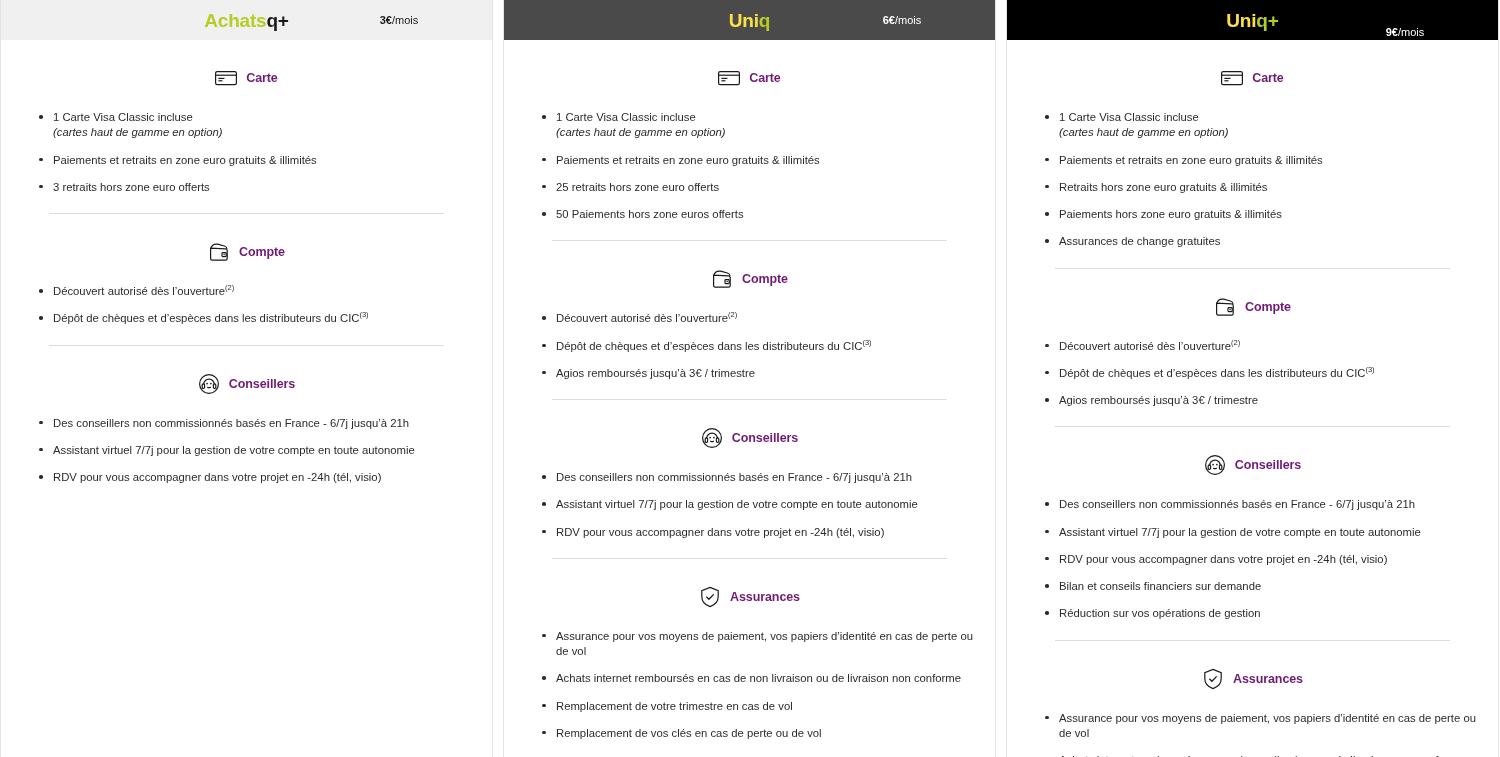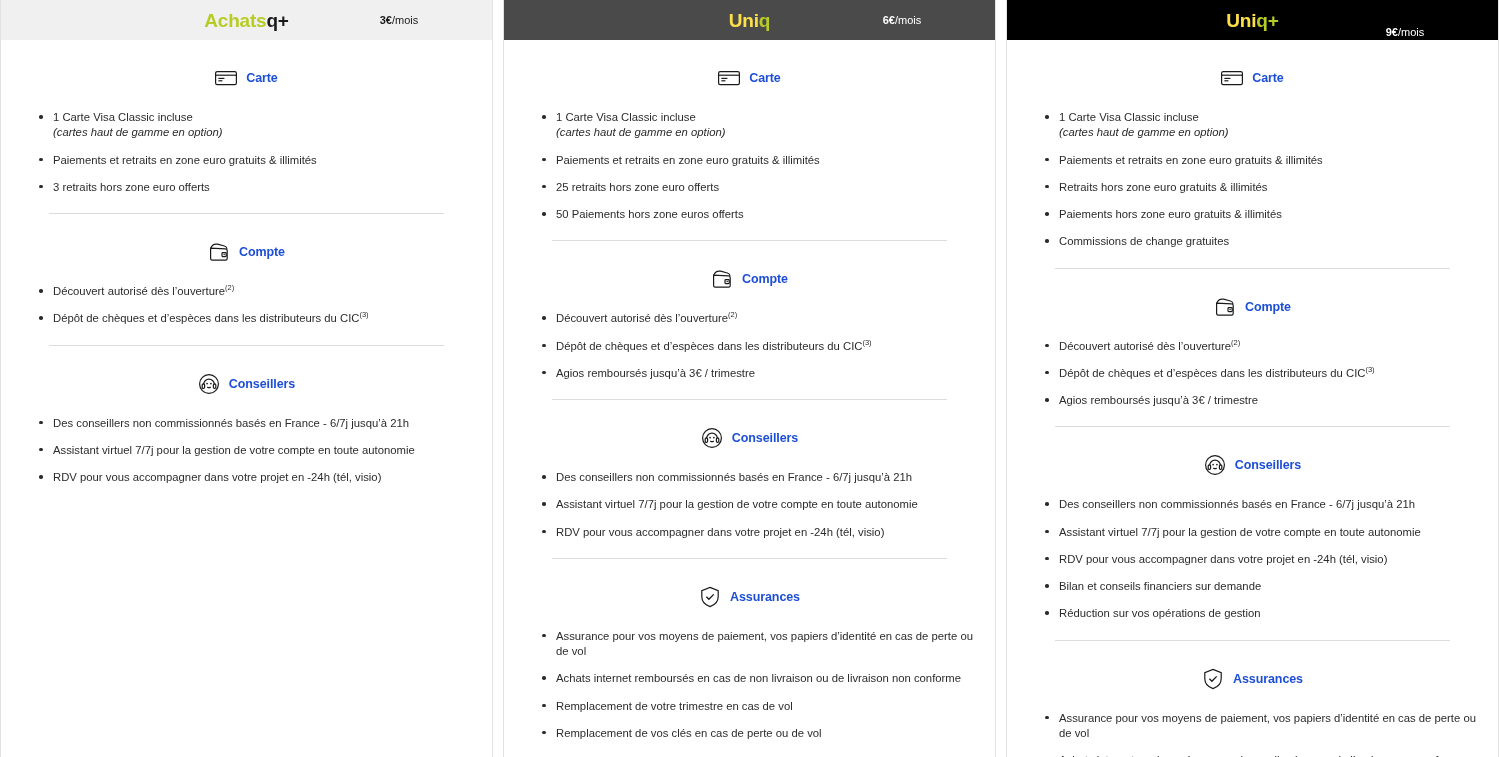--- a/index.html
+++ b/index.html
@@ -86,21 +86,21 @@
     display: flex;
     align-items: center;
     justify-content: center;
     gap: 9px;
     height: 40px;
     margin-top: 18px;
   }
   .section-head .sec-title {
     font-size: 12.5px;
     font-weight: 700;
-    color: #1d4ed8;
+    color: #701a75;
     letter-spacing: -0.1px;
   }
   .sec-icon {
     width: 22px;
     height: 22px;
     display: flex;
     align-items: center;
     justify-content: center;
     color: #1a1a1a;
   }
@@ -319,21 +319,21 @@
                 <line x1="3.4" y1="10.8" x2="7.4" y2="10.8"></line>
               </svg>
             </span>
             <span class="sec-title">Carte</span>
           </div>
           <ul class="feature-list">
             <li>1 Carte Visa Classic incluse<span class="sub">(cartes haut de gamme en option)</span></li>
             <li>Paiements et retraits en zone euro gratuits &amp; illimités</li>
             <li>Retraits hors zone euro gratuits &amp; illimités</li>
             <li>Paiements hors zone euro gratuits &amp; illimités</li>
-            <li>Commissions de change gratuites</li>
+            <li>Assurances de change gratuites</li>
           </ul>
         </div>
         <div class="divider"></div>
         <div class="section">
           <div class="section-head">
             <span class="sec-icon">
               <svg width="22" height="20" viewBox="0 0 22 20" fill="none" stroke="#1a1a1a" stroke-width="1.2">
                 <path d="M2.6 6.2 L2.6 16.6 a1.6 1.6 0 0 0 1.6 1.6 L17.6 18.2 a1.6 1.6 0 0 0 1.6 -1.6 L19.2 8.4 a1.6 1.6 0 0 0 -1.6 -1.6 Z"></path>
                 <path d="M2.8 6.4 C3.6 3.2 6.4 1.8 9.6 2.2 L16.4 4.0 C17.8 4.4 18.8 5.4 19.0 6.8"></path>
                 <rect x="14.0" y="10.6" width="4.2" height="4.0" rx="0.8"></rect>

